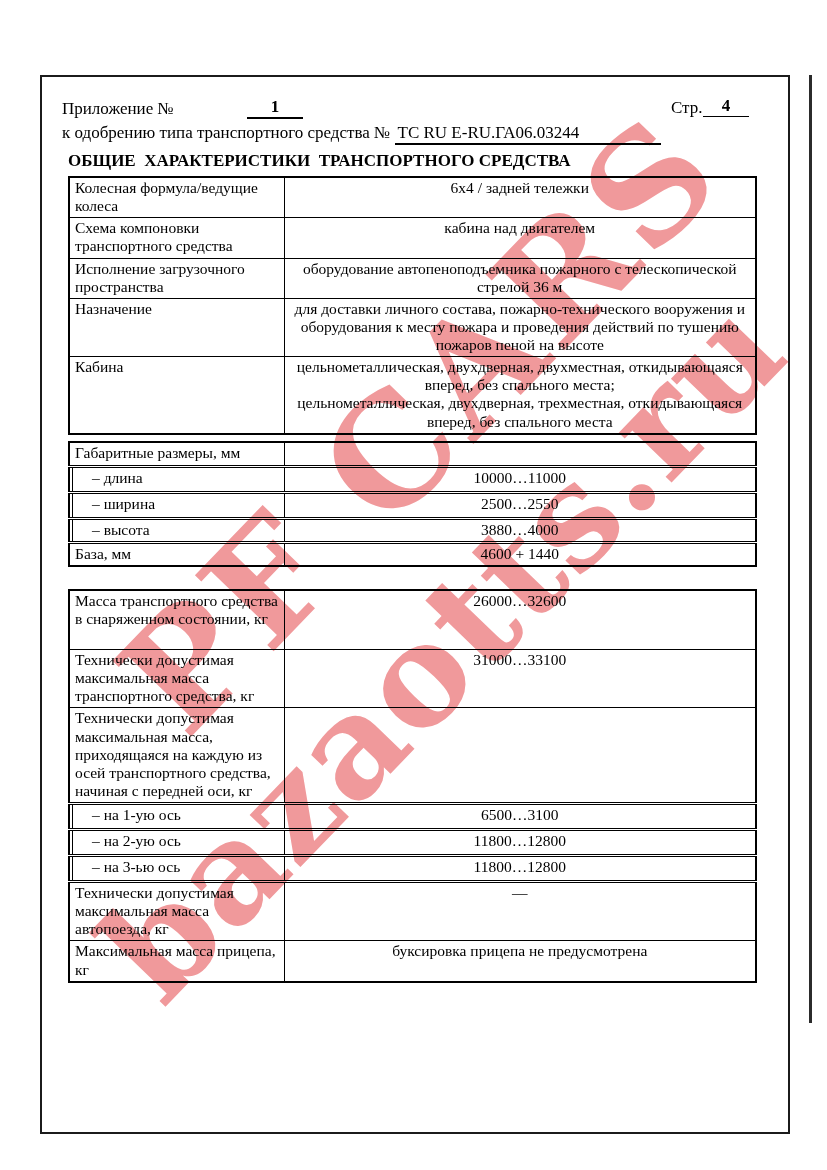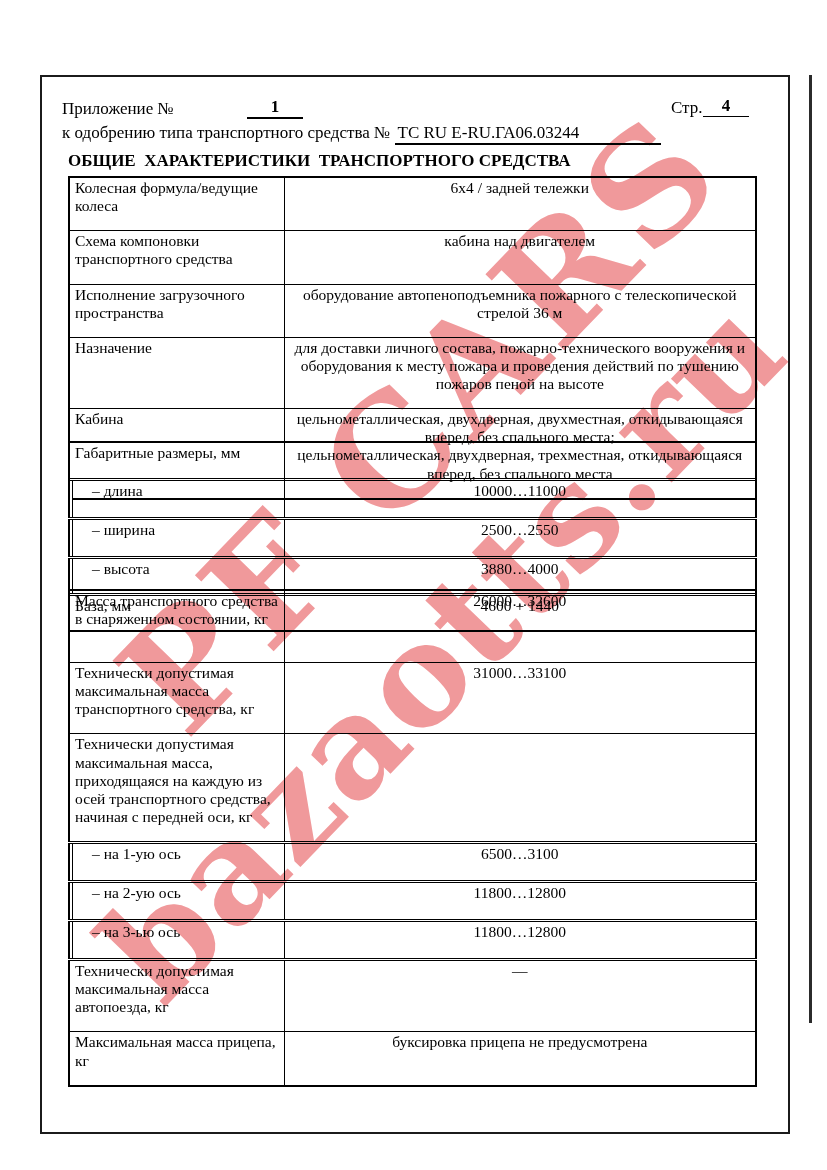--- a/index.html
+++ b/index.html
@@ -62,21 +62,21 @@
     border: 2px solid #000;
     font-size: 15.5px;
     line-height: 1.17;
   }
   .t1 { top: 176px; }
   .t2 { top: 441px; }
   .t3 { top: 589px; }
   table.doc-table td {
     border: 1px solid #000;
     vertical-align: top;
-    padding: 1px 5px 15px 5px;
+    padding: 1px 5px 2px 5px;
   }
   td.lbl { }
   td.val {
     text-align: center;
     white-space: pre-line;
     padding-left: 8px; padding-right: 8px;
   }
   tr.sub td {
     border-top: 3px double #000;
     border-bottom: 3px double #000;

